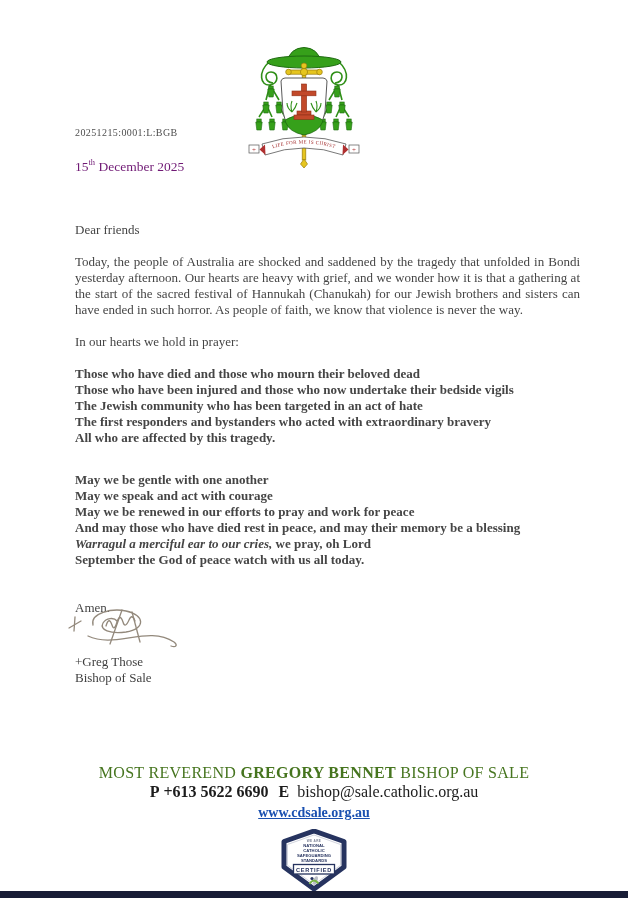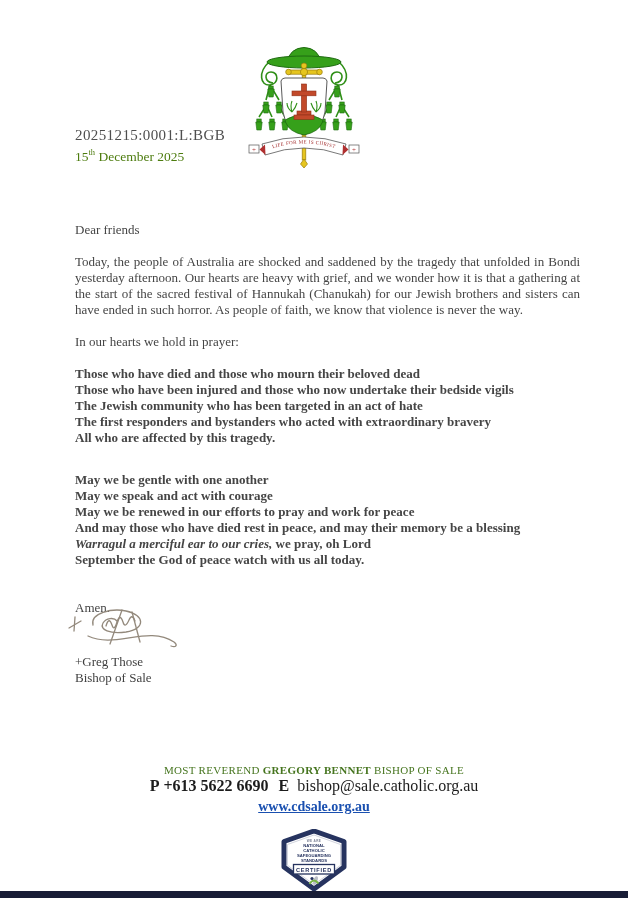--- a/index.html
+++ b/index.html
@@ -4,22 +4,22 @@
 <style>
   * { margin:0; padding:0; box-sizing:border-box; }
   html,body { background:#e8e8e8; }
   .page {
     position:relative; width:628px; height:898px; margin:0 auto;
     background:#ffffff; overflow:hidden;
     font-family:"Liberation Serif", serif; color:#434343;
   }
   
   .refblock { position:absolute; left:75px; top:127px; }
-  .ref-number { font-size:15px; letter-spacing:.4px; color:#4e4e4e; }
-  .date-line { font-size:13.5px; color:#4d7c0f; margin-top:3px; }
+  .ref-number { font-size:10px; letter-spacing:.4px; color:#4e4e4e; }
+  .date-line { font-size:13.5px; color:#701a75; margin-top:19px; }
   .date-line sup { font-size:8.5px; }
 
   
   .crest { position:absolute; left:246px; top:16px; width:118px; height:152px; }
 
   
   .letter-body {
     position:absolute; left:75px; top:222px; width:505px;
     font-size:13px; line-height:16px; color:#454545;
   }
@@ -30,21 +30,21 @@
   .amen { margin-top:32px; }
   .it { font-style:italic; }
 
   
   .sig-block { position:absolute; left:60px; top:598px; }
   .sig-scribble { width:140px; height:56px; display:block; }
   .sig-name, .sig-title { font-size:13px; line-height:16px; color:#3f3f3f; margin-left:15px; }
 
   
   .footer { position:absolute; left:0; top:764px; width:628px; text-align:center; }
-  .f-line1 { font-size:11px; letter-spacing:.3px; color:#46751f; }
+  .f-line1 { font-size:16px; letter-spacing:.3px; color:#46751f; }
   .f-line1 .bold { font-weight:bold; }
   .f-address { font-size:10.5px; font-weight:bold; color:#1c1c1c; margin-top:2px; }
   .f-contact { font-size:16px; color:#1c1c1c; margin-top:1px; }
   .f-contact .lbl { font-weight:bold; }
   .f-contact .phone { font-weight:bold; margin-right:10px; }
   .f-web { margin-top:2px; }
   .f-web a { font-size:14px; font-weight:bold; color:#1a50b0; }
 
   
   .badge { position:absolute; left:276px; top:829px; width:76px; height:62px; }

